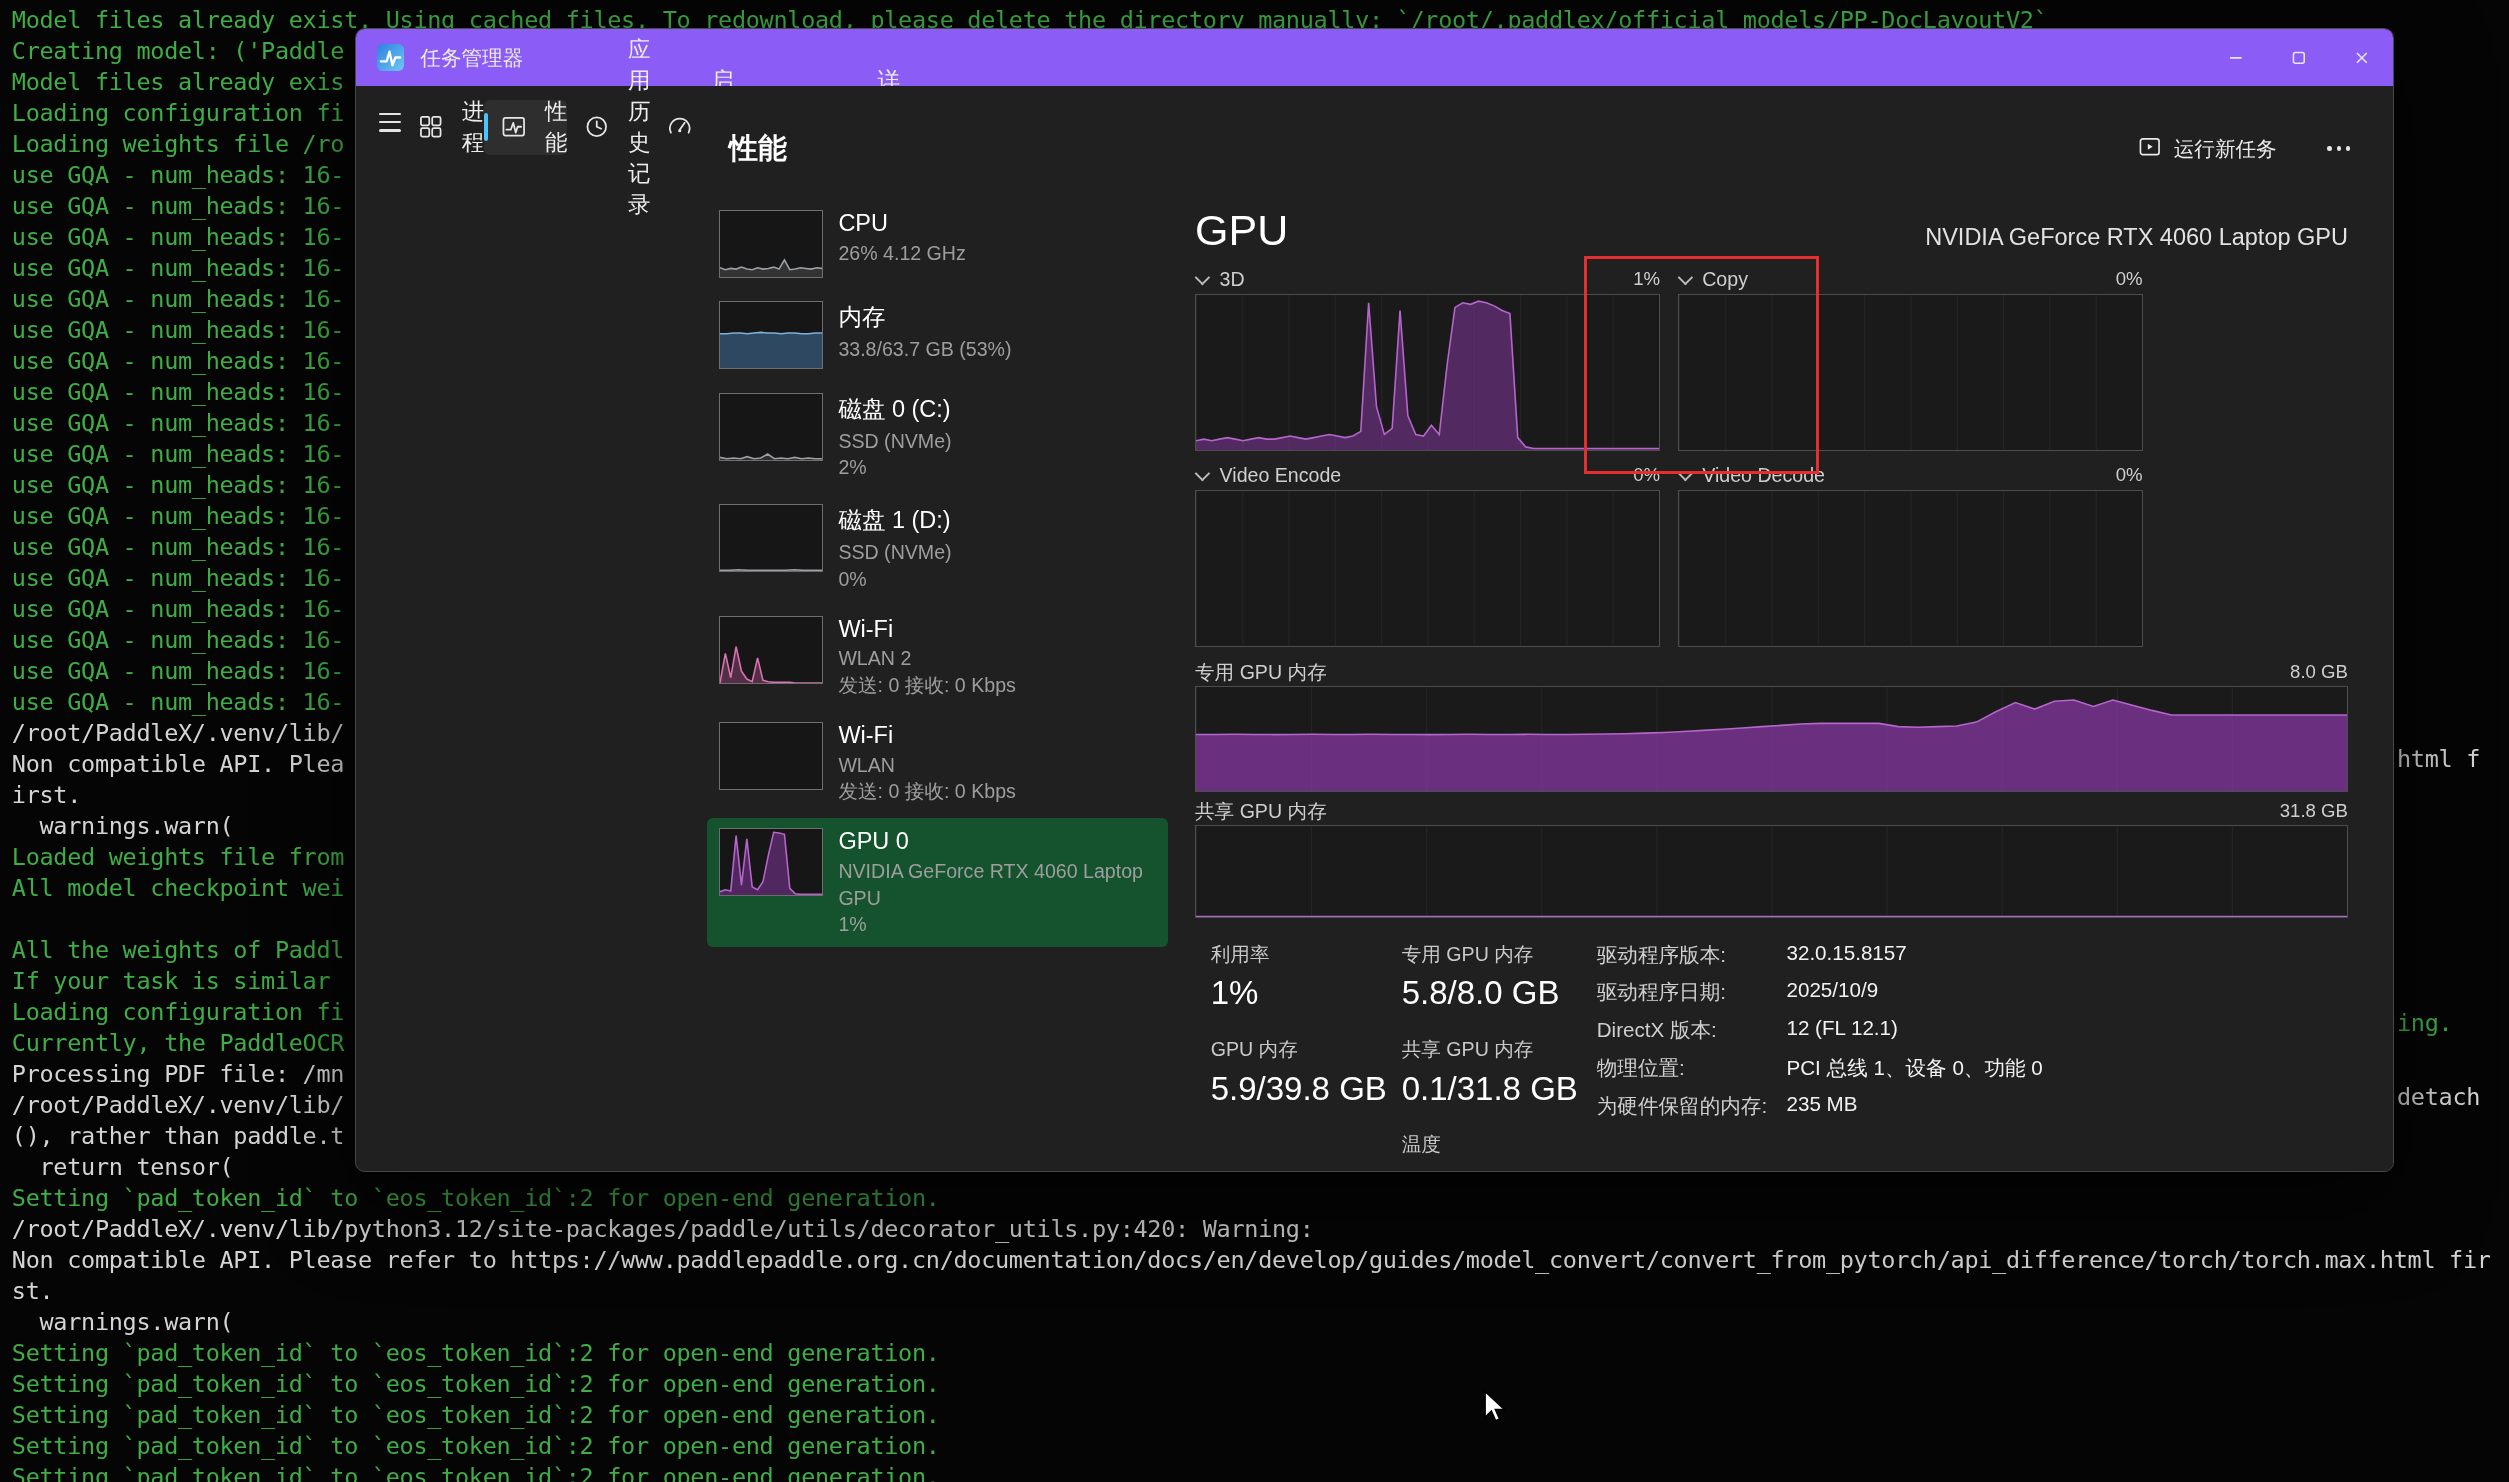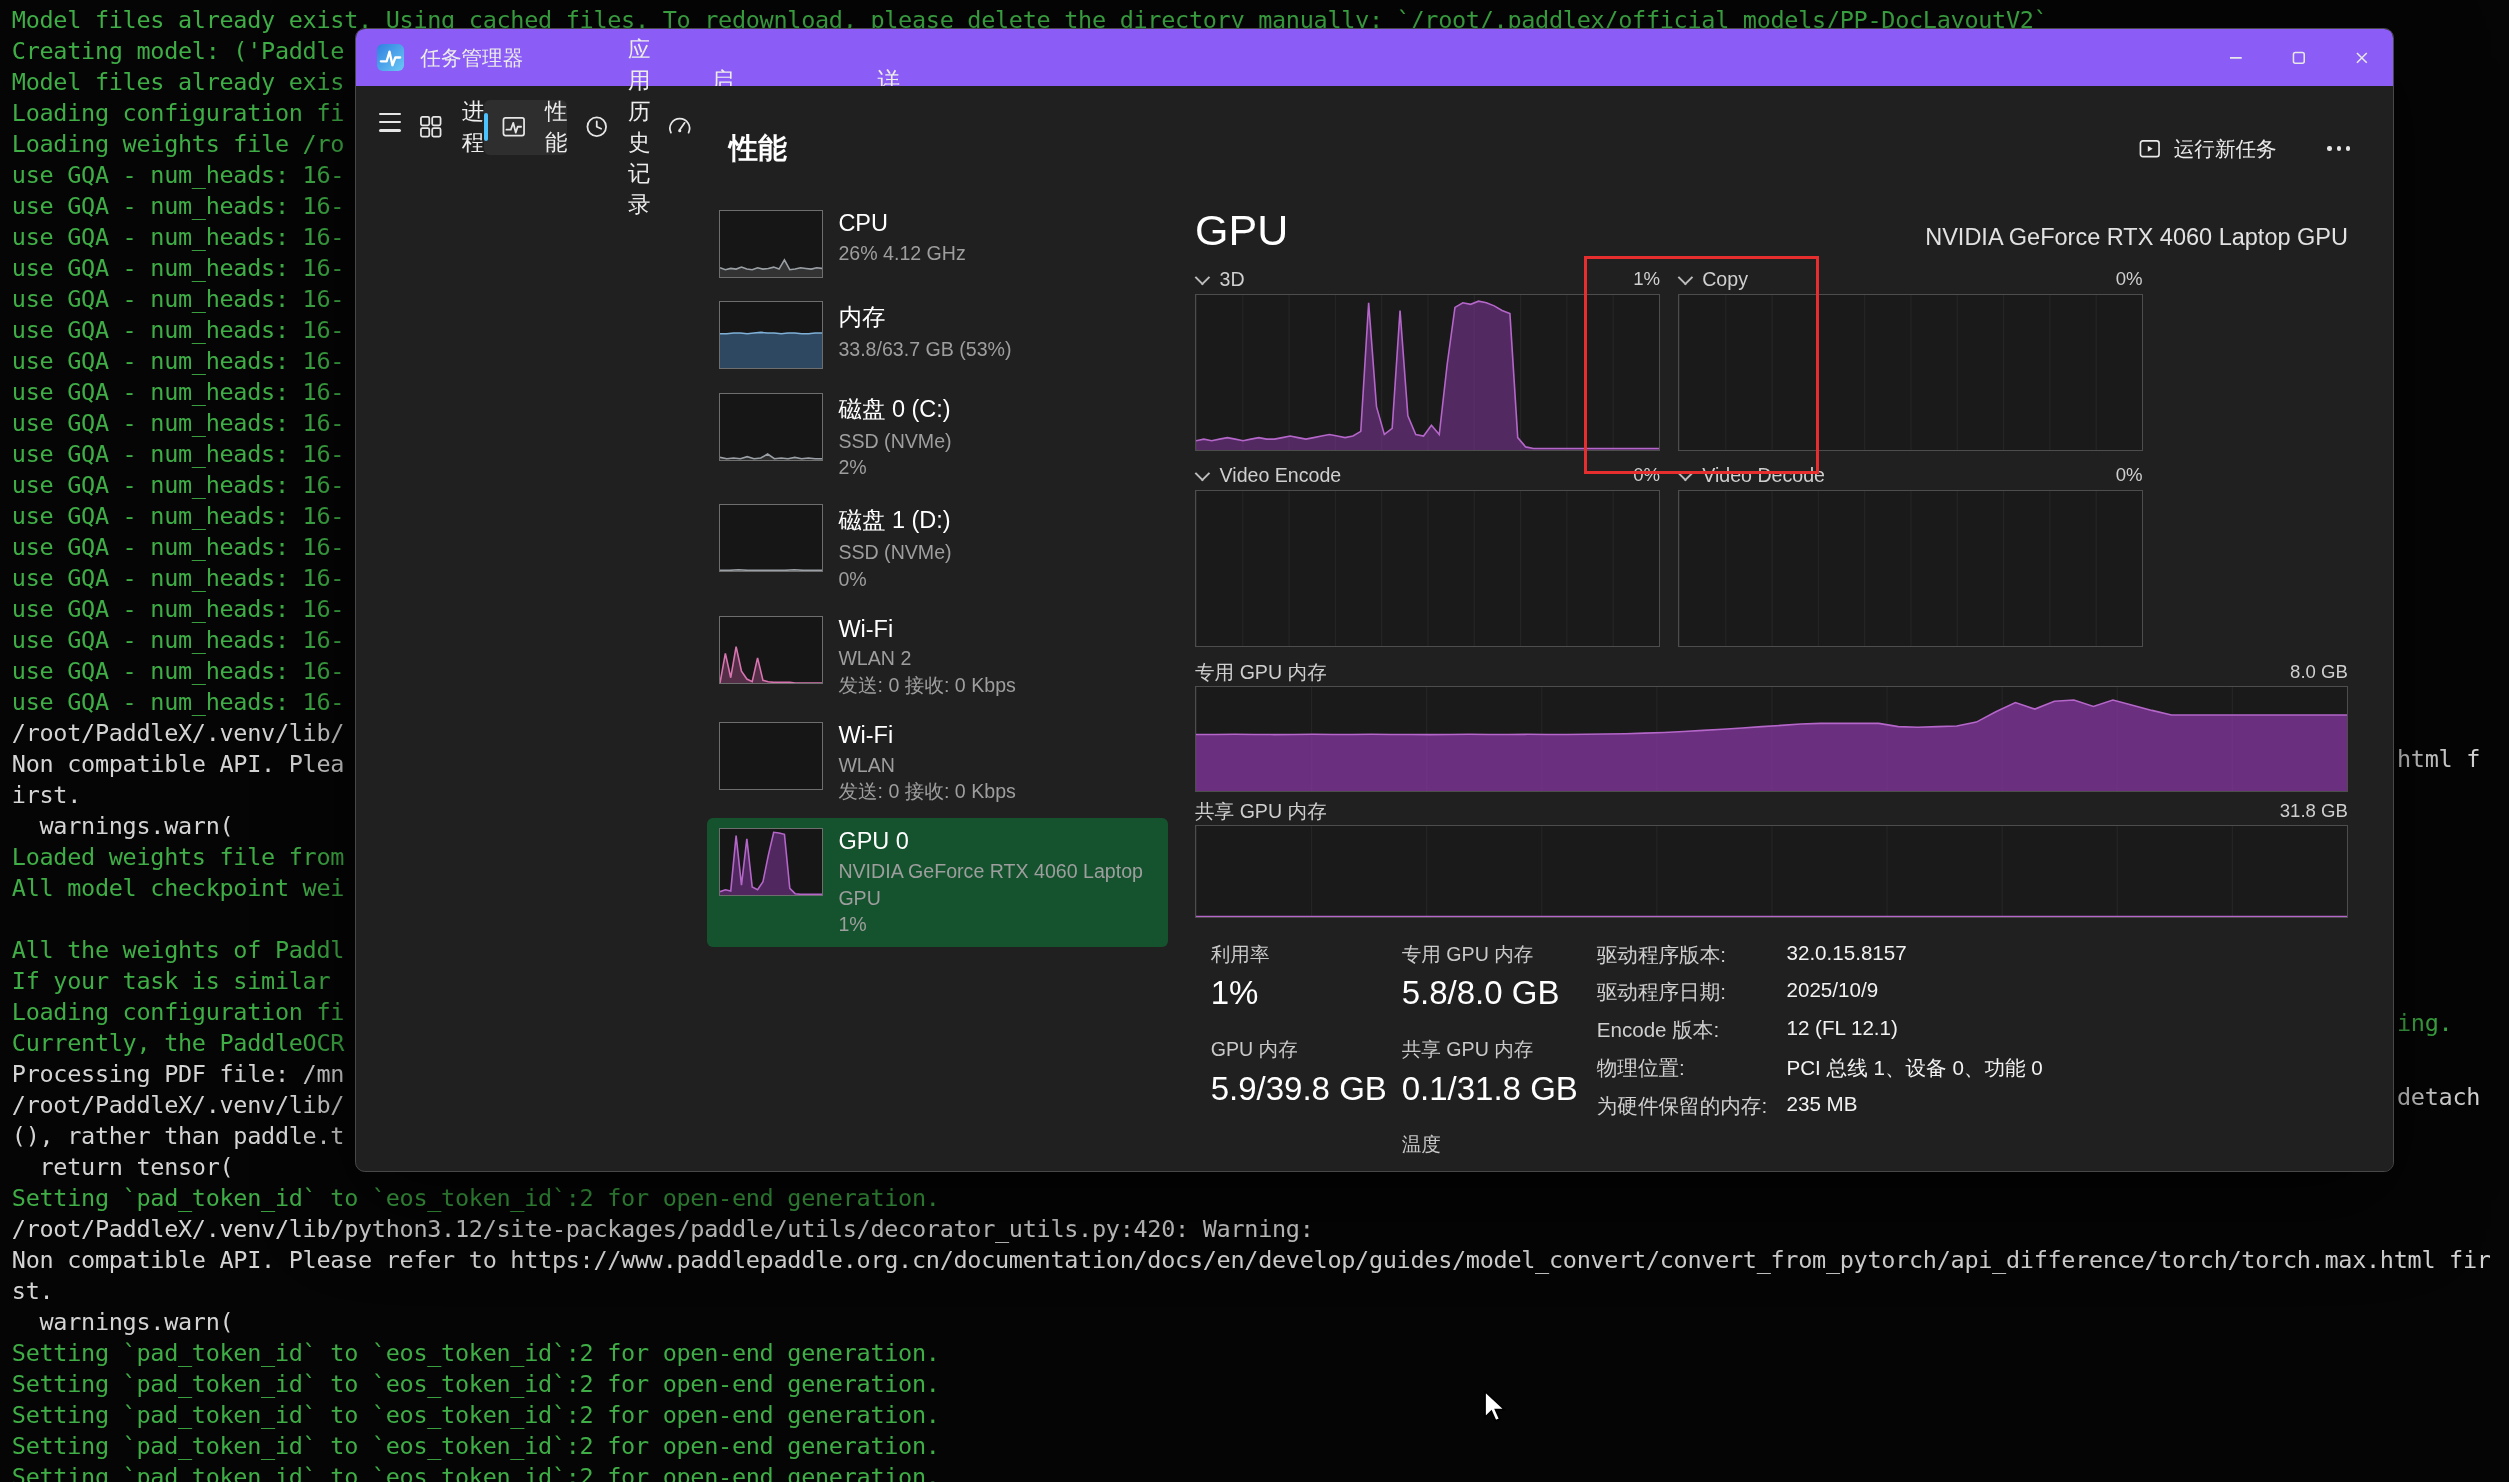--- a/index.html
+++ b/index.html
@@ -32,21 +32,21 @@
             position:relative;margin-bottom:10.8px;font-size:22.5px;color:#ededed;}
   .nav-item .nico{width:27.4px;height:27.4px;flex:0 0 auto;display:flex;align-items:center;justify-content:center;}
   .nav-item.selected{background:#2e2e2e;}
   .nav-item.selected::before{content:"";position:absolute;left:0;top:13.7px;width:3.9px;height:27.4px;border-radius:2.9px;background:#4cc2ff;}
   .nav-spacer{flex:1;}
   
   .content{flex:1;position:relative;background:#202020;}
   .content-header{position:absolute;left:28px;right:35px;top:43px;height:39px;display:flex;align-items:center;}
   .page-title{font-size:29px;font-weight:600;color:#fff;}
   .header-actions{margin-left:auto;display:flex;align-items:center;gap:33px;}
-  .run-task-btn{display:flex;align-items:center;gap:11.8px;font-size:20.6px;color:#eaeaea;padding:7.8px 9.8px;border-radius:5.9px;}
+  .run-task-btn{display:flex;align-items:flex-start;gap:11.8px;font-size:20.6px;color:#eaeaea;padding:7.8px 9.8px;border-radius:5.9px;}
   .more-btn{display:flex;gap:4.9px;padding:11.8px 7.8px;border-radius:5.9px;}
   .more-btn .dot{width:4.4px;height:4.4px;border-radius:50%;background:#e6e6e6;}
   
   .perf-list{position:absolute;left:5.9px;top:114px;width:461px;}
   .perf-item{display:flex;gap:15.7px;padding:9.8px 11.8px;border-radius:5.9px;margin-bottom:3.9px;align-items:flex-start;}
   .perf-item.selected{background:#14532d;}
   .thumb{width:102px;height:66px;background:#161616;border:1px solid #6e6e6e;position:relative;flex:0 0 auto;overflow:hidden;}
   .thumb svg{position:absolute;inset:0;width:100%;height:100%;}
   .perf-title{font-size:23.5px;color:#fff;margin-bottom:2.9px;}
   .perf-sub{font-size:19.6px;color:#9e9e9e;line-height:26.5px;}
@@ -515,21 +515,21 @@
               <div class="stat">
                   <div class="stat-label">温度</div>
                 <div class="stat-value">47 °C</div>
                 </div>
             </div>
             <div class="stat-col-c">
               <span class="kv-label">驱动程序版本:</span>
                 <span class="kv-value">32.0.15.8157</span>
               <span class="kv-label">驱动程序日期:</span>
                 <span class="kv-value">2025/10/9</span>
-              <span class="kv-label">Encode 版本:</span>
+              <span class="kv-label">DirectX 版本:</span>
                 <span class="kv-value">12 (FL 12.1)</span>
               <span class="kv-label">物理位置:</span>
                 <span class="kv-value">PCI 总线 1、设备 0、功能 0</span>
               <span class="kv-label">为硬件保留的内存:</span>
                 <span class="kv-value">235 MB</span>
             </div>
           </div>
         </div>
       </div>
     </div>

